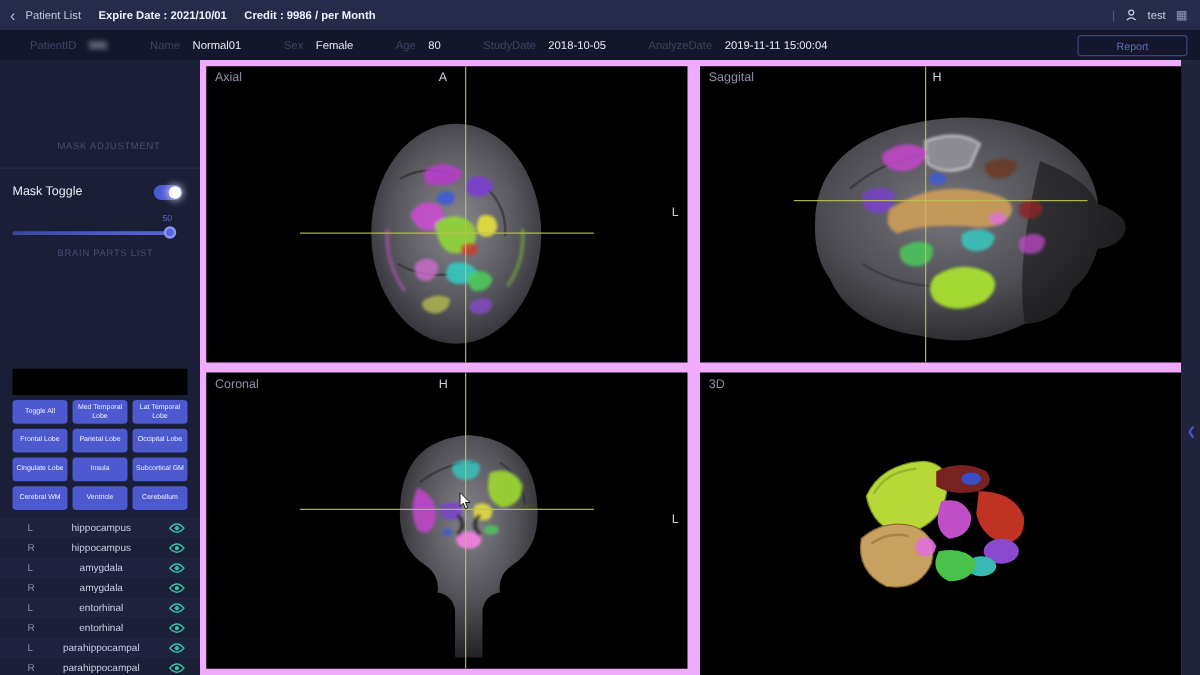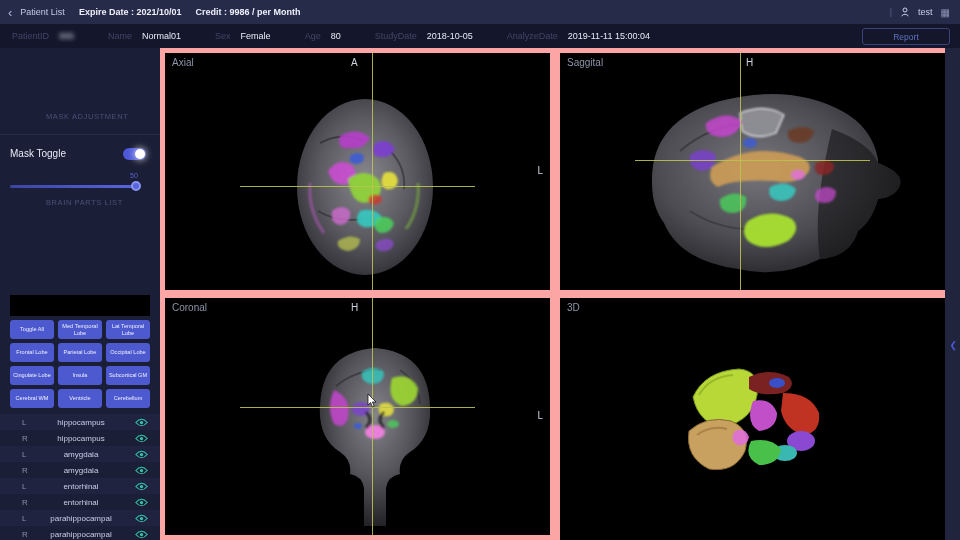--- a/index.html
+++ b/index.html
@@ -41,21 +41,21 @@
   .legend-box{position:absolute;left:10px;top:247px;width:140px;height:21px;background:#000;}
   .pbtn{position:absolute;width:44px;height:19px;background:#4d59ce;border:none;border-radius:3px;color:#eef0ff;font-size:5.6px;line-height:1.15;padding:1px 2px;cursor:pointer;overflow:hidden;}
   .plist{position:absolute;left:0;top:366px;width:160px;height:146px;overflow:hidden;}
   .prow{position:relative;width:160px;height:16px;display:flex;align-items:center;}
   .prow:nth-child(odd){background:#1f2340;}
   .p-side{position:absolute;left:22px;font-size:8px;color:#8b90ad;}
   .p-name{position:absolute;left:40px;right:38px;text-align:center;font-size:8px;color:#c9cde4;}
   .p-eye{position:absolute;right:12px;top:4px;cursor:pointer;}
 
   
-  .viewer{position:absolute;left:160px;top:48px;width:785px;height:492px;background:#fca5a5;}
+  .viewer{position:absolute;left:160px;top:48px;width:785px;height:492px;background:#f0abfc;}
   .rightstrip{position:absolute;right:0;top:48px;width:15px;height:492px;background:#20243c;}
   .collapse{position:absolute;right:3px;top:292px;font-size:9px;color:#4c58d8;cursor:pointer;}
   .vp{position:absolute;background:#000;overflow:hidden;}
   .vp-ax{left:5px;top:5px;width:385px;height:237px;}
   .vp-sg{left:400px;top:5px;width:465px;height:237px;}
   .vp-co{left:5px;top:250px;width:385px;height:237px;}
   .vp-3d{left:400px;top:250px;width:385px;height:289px;}
   .vp-title{position:absolute;left:7px;top:4px;font-size:10px;color:#8d93a8;z-index:3;}
   .orient{position:absolute;font-size:10px;color:#cdd1dd;z-index:3;}
   .o-top{left:186px;top:4px;}
@@ -88,21 +88,21 @@
       <svg class="user-ic" width="10" height="10" viewBox="0 0 10 10">
           <circle cx="5" cy="3" r="2" fill="none" stroke="#c9cee8" stroke-width="1"></circle>
           <path d="M1.5 9 Q5 5.5 8.5 9" fill="none" stroke="#c9cee8" stroke-width="1"></path>
         </svg>
       <span>test</span>
       <span class="menu-ic">▦</span>
     </div>
   </header>
 
   <div class="infobar">
-    <div class="fld" style="margin-left:12px">
+    <div class="fld" style="margin-left:24px">
         <span class="lbl">PatientID</span>
         <span class="val blurred">986</span>
       </div>
     <div class="fld" style="margin-left:34px">
         <span class="lbl">Name</span>
         <span class="val">Normal01</span>
       </div>
     <div class="fld" style="margin-left:34px">
         <span class="lbl">Sex</span>
         <span class="val">Female</span>

